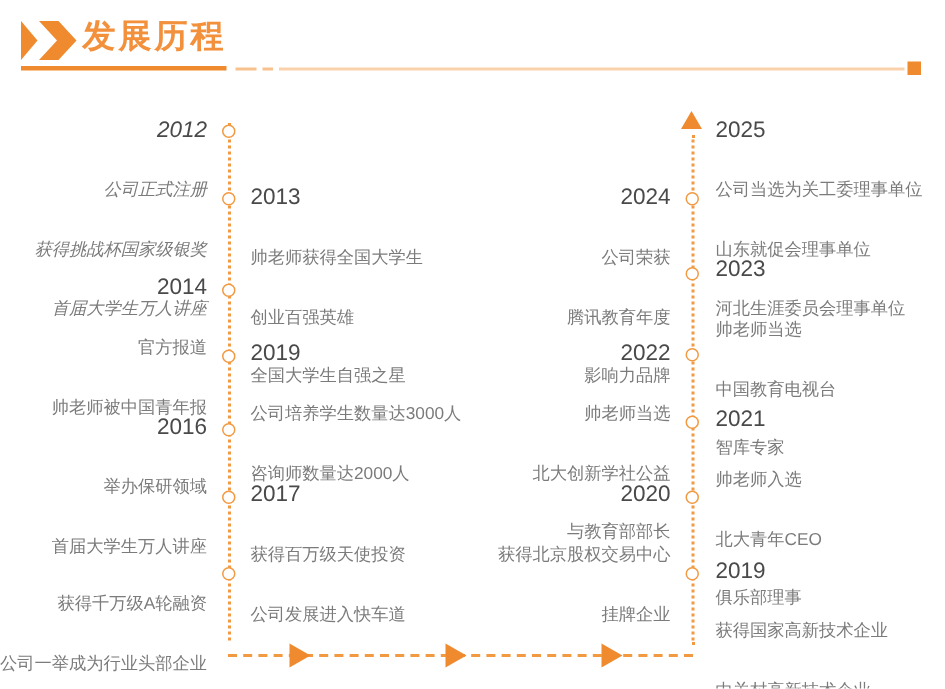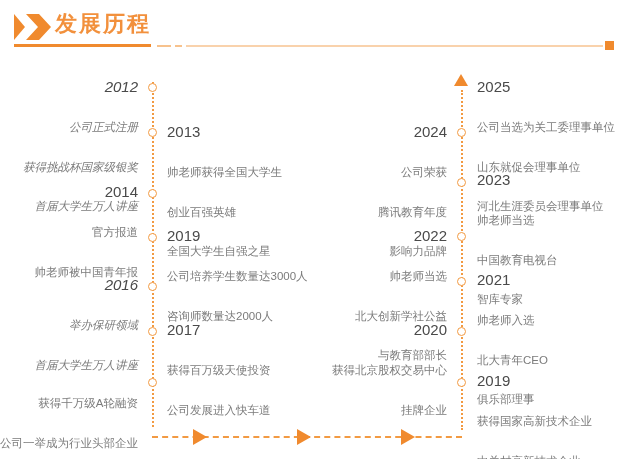--- a/index.html
+++ b/index.html
@@ -114,21 +114,21 @@
   <div class="desc">获得挑战杯国家级银奖</div>
   <div class="desc">首届大学生万人讲座</div>
 </div>
 
 <div class="entry right-al" style="left:0;top:183px;width:138px;">
   <div class="year">2014</div>
   <div class="desc">官方报道</div>
   <div class="desc">帅老师被中国青年报</div>
 </div>
 
-<div class="entry right-al" style="left:0;top:276px;width:138px;font-style:italic;">
+<div class="entry right-al" style="left:0;top:276px;width:138px;">
   <div class="year">2016</div>
   <div class="desc">举办保研领域</div>
   <div class="desc">首届大学生万人讲座</div>
 </div>
 
 <div class="entry right-al" style="left:0;top:372px;width:138px;">
   <div class="desc">获得千万级A轮融资</div>
   <div class="desc">公司一举成为行业头部企业</div>
 </div>
 

